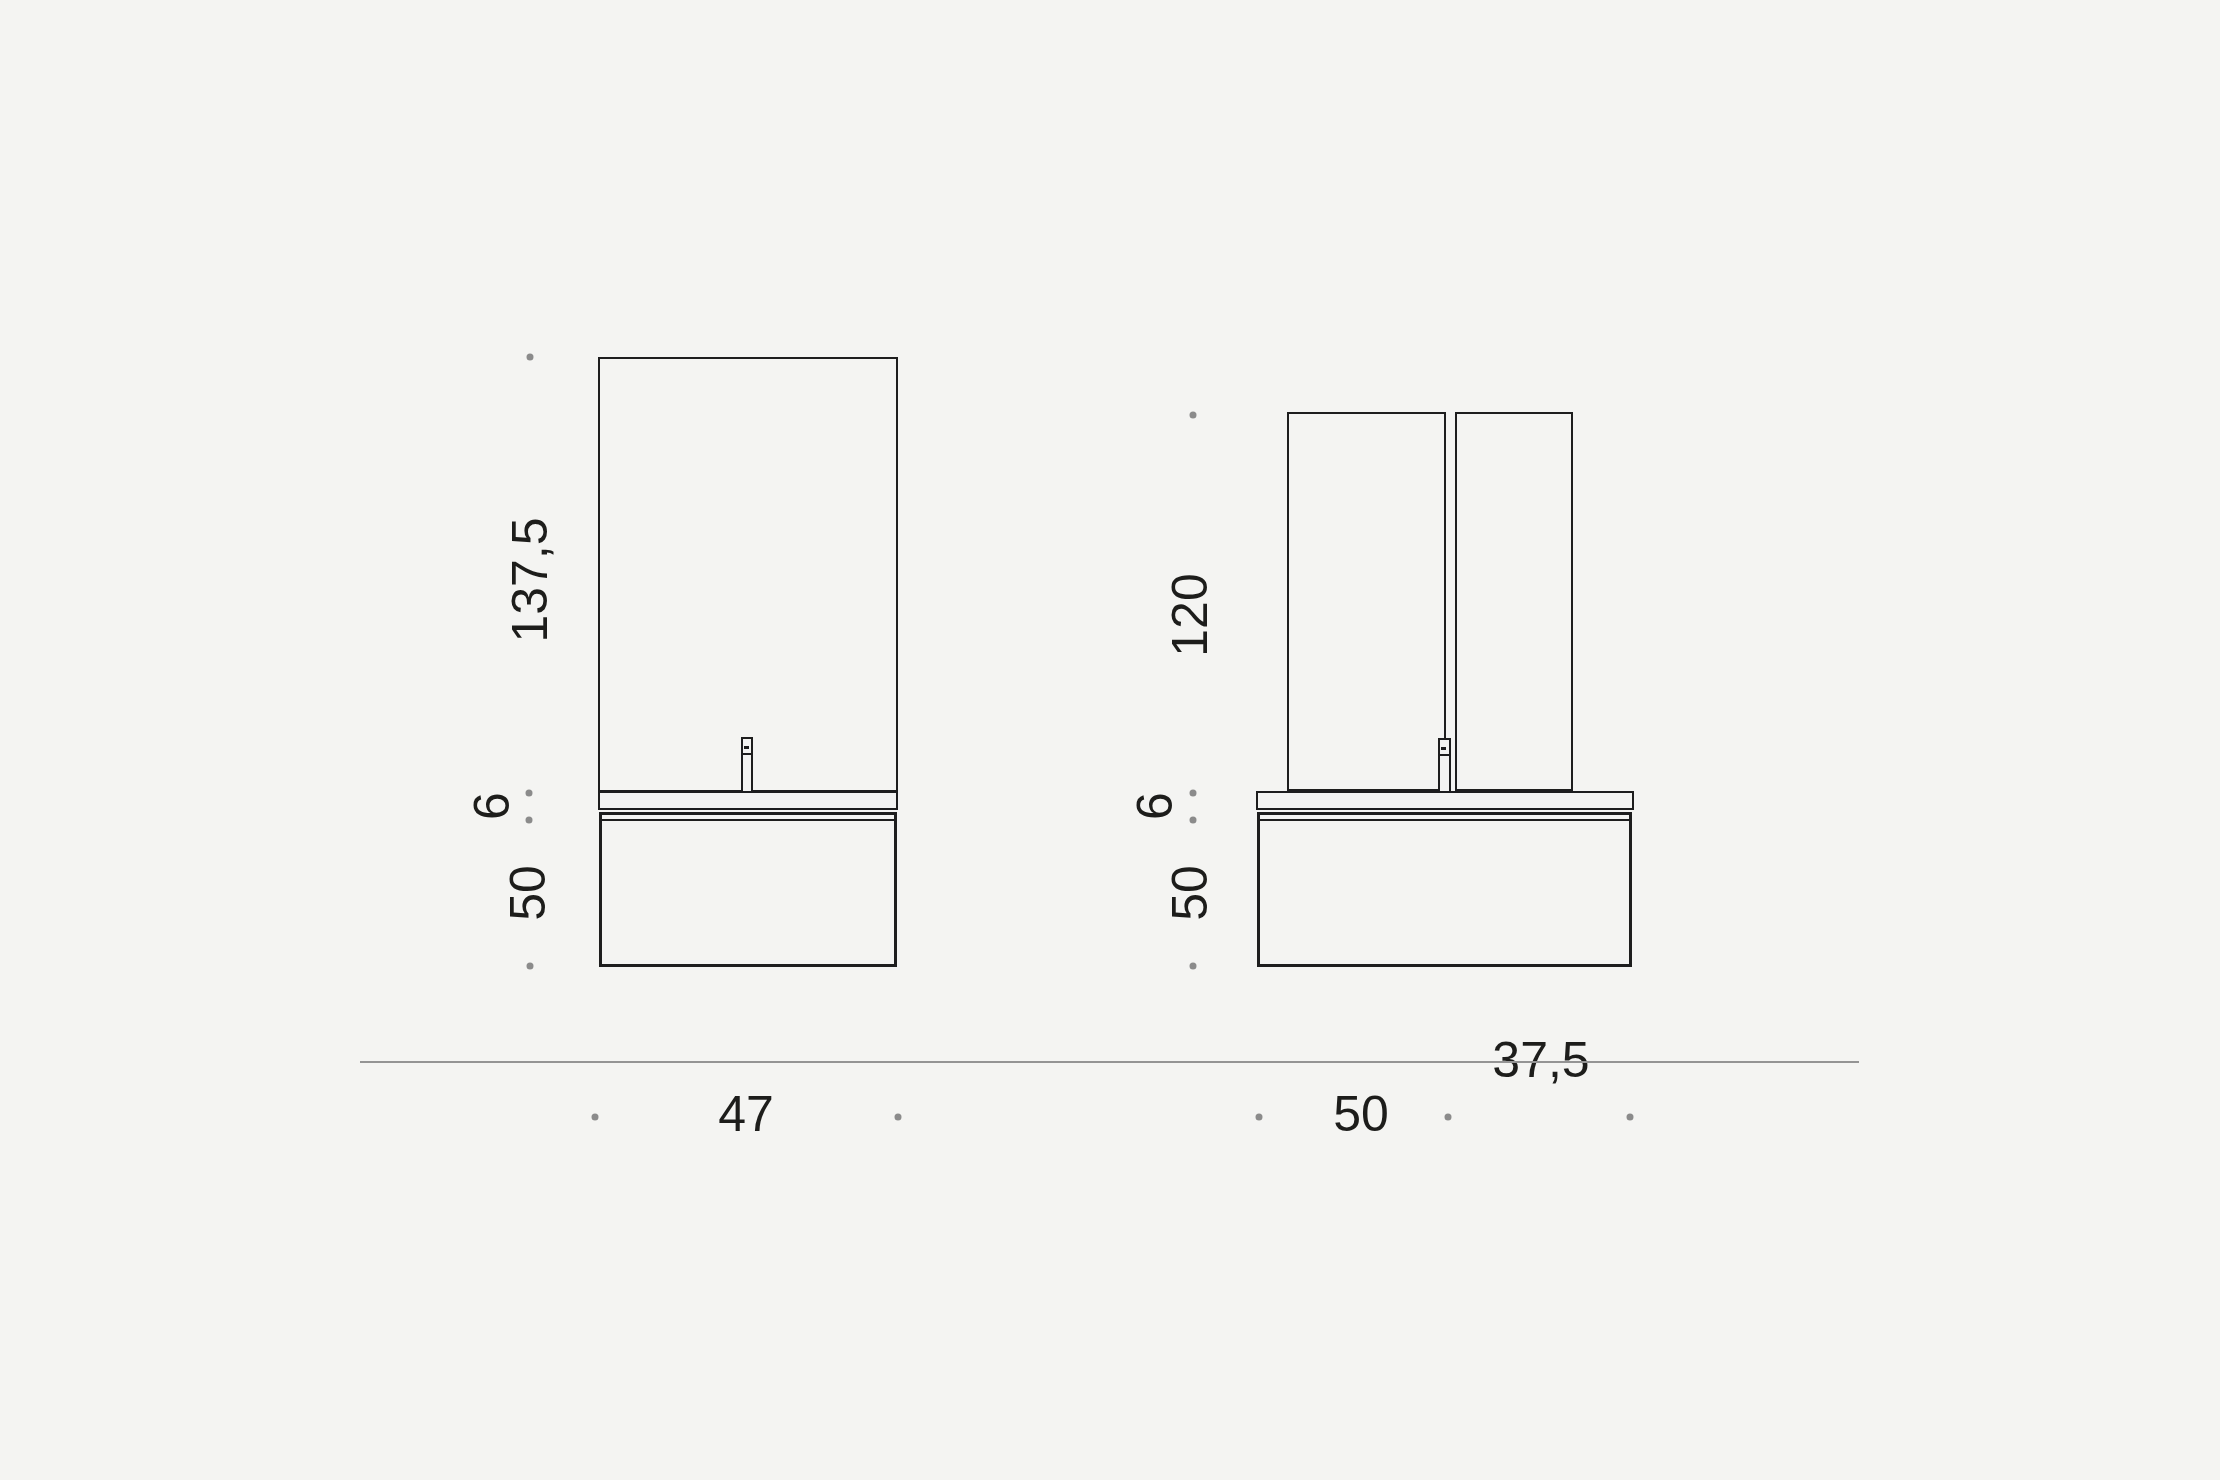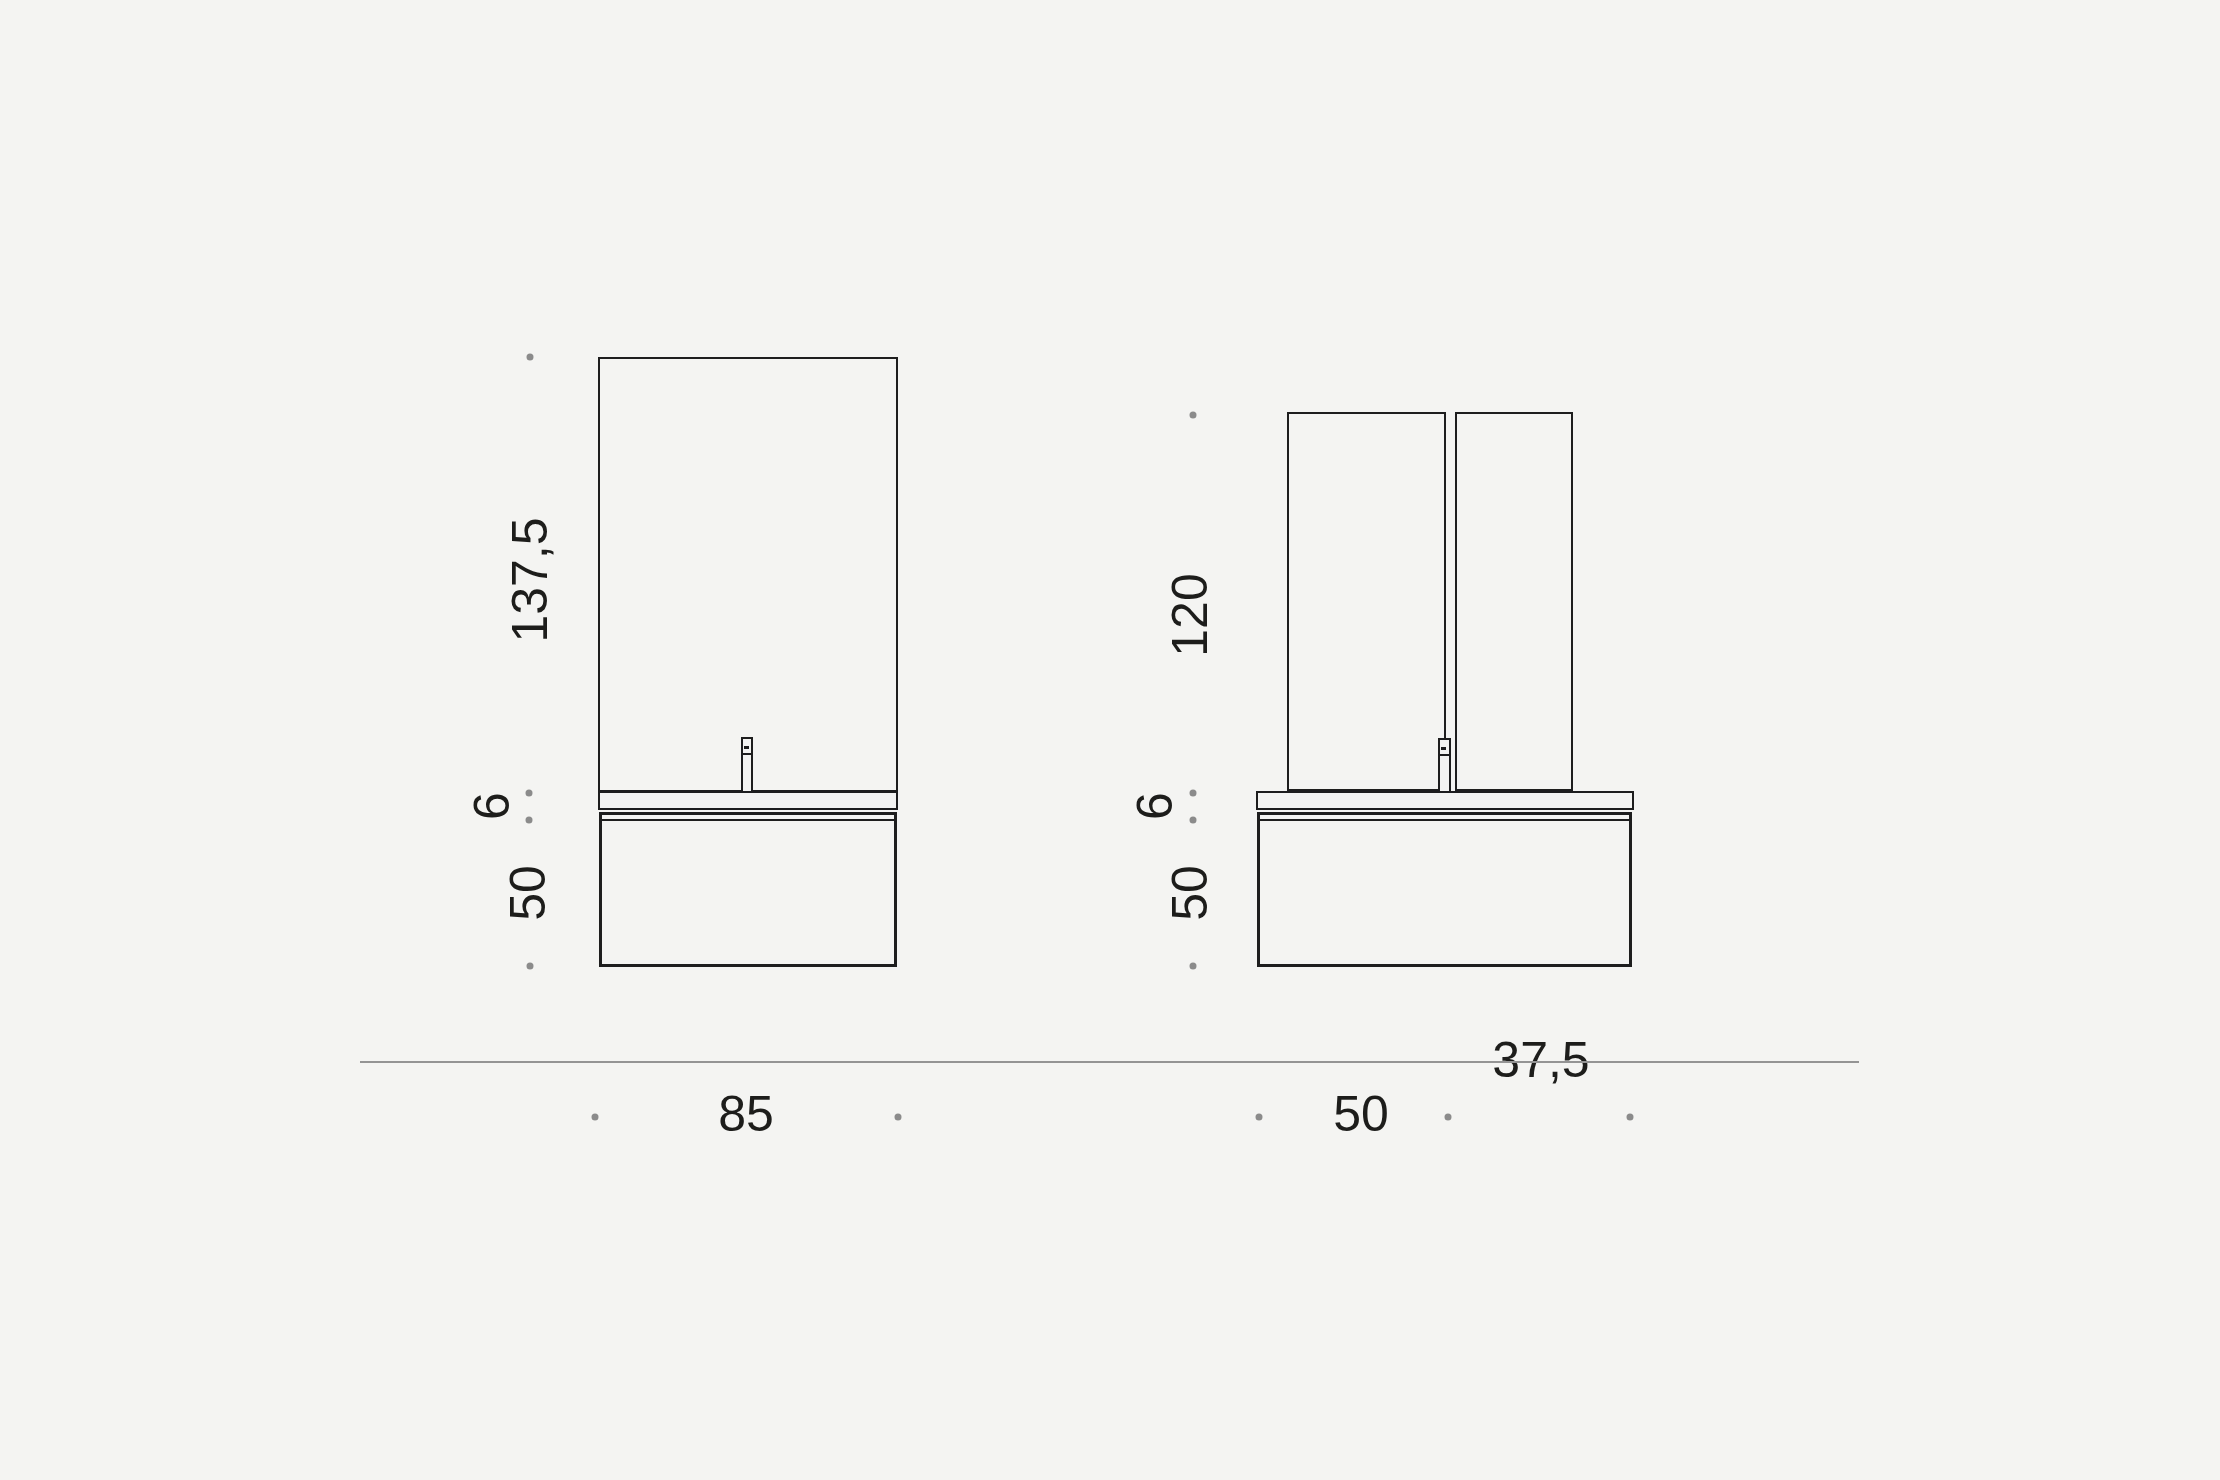--- a/index.html
+++ b/index.html
@@ -88,21 +88,21 @@
 
   <div class="dot" style="left:595px;top:1117px;"></div>
   <div class="dot" style="left:898px;top:1117px;"></div>
   <div class="dot" style="left:1259px;top:1117px;"></div>
   <div class="dot" style="left:1448px;top:1117px;"></div>
   <div class="dot" style="left:1630px;top:1117px;"></div>
 
   <div class="dim vert" style="left:530px;top:580px;">137,5</div>
   <div class="dim vert" style="left:492px;top:806px;">6</div>
   <div class="dim vert" style="left:528px;top:893px;">50</div>
-  <div class="dim" style="left:746px;top:1114px;">85</div>
+  <div class="dim" style="left:746px;top:1114px;">47</div>
 
   <div class="dim vert" style="left:1190px;top:615px;">120</div>
   <div class="dim vert" style="left:1155px;top:806px;">6</div>
   <div class="dim vert" style="left:1190px;top:893px;">50</div>
   <div class="dim" style="left:1361px;top:1114px;">50</div>
   <div class="dim" style="left:1541px;top:1060px;">37,5</div>
 
   <div class="separator" style="left:360px;top:1061px;width:1499px;"></div>
 
 </div>

